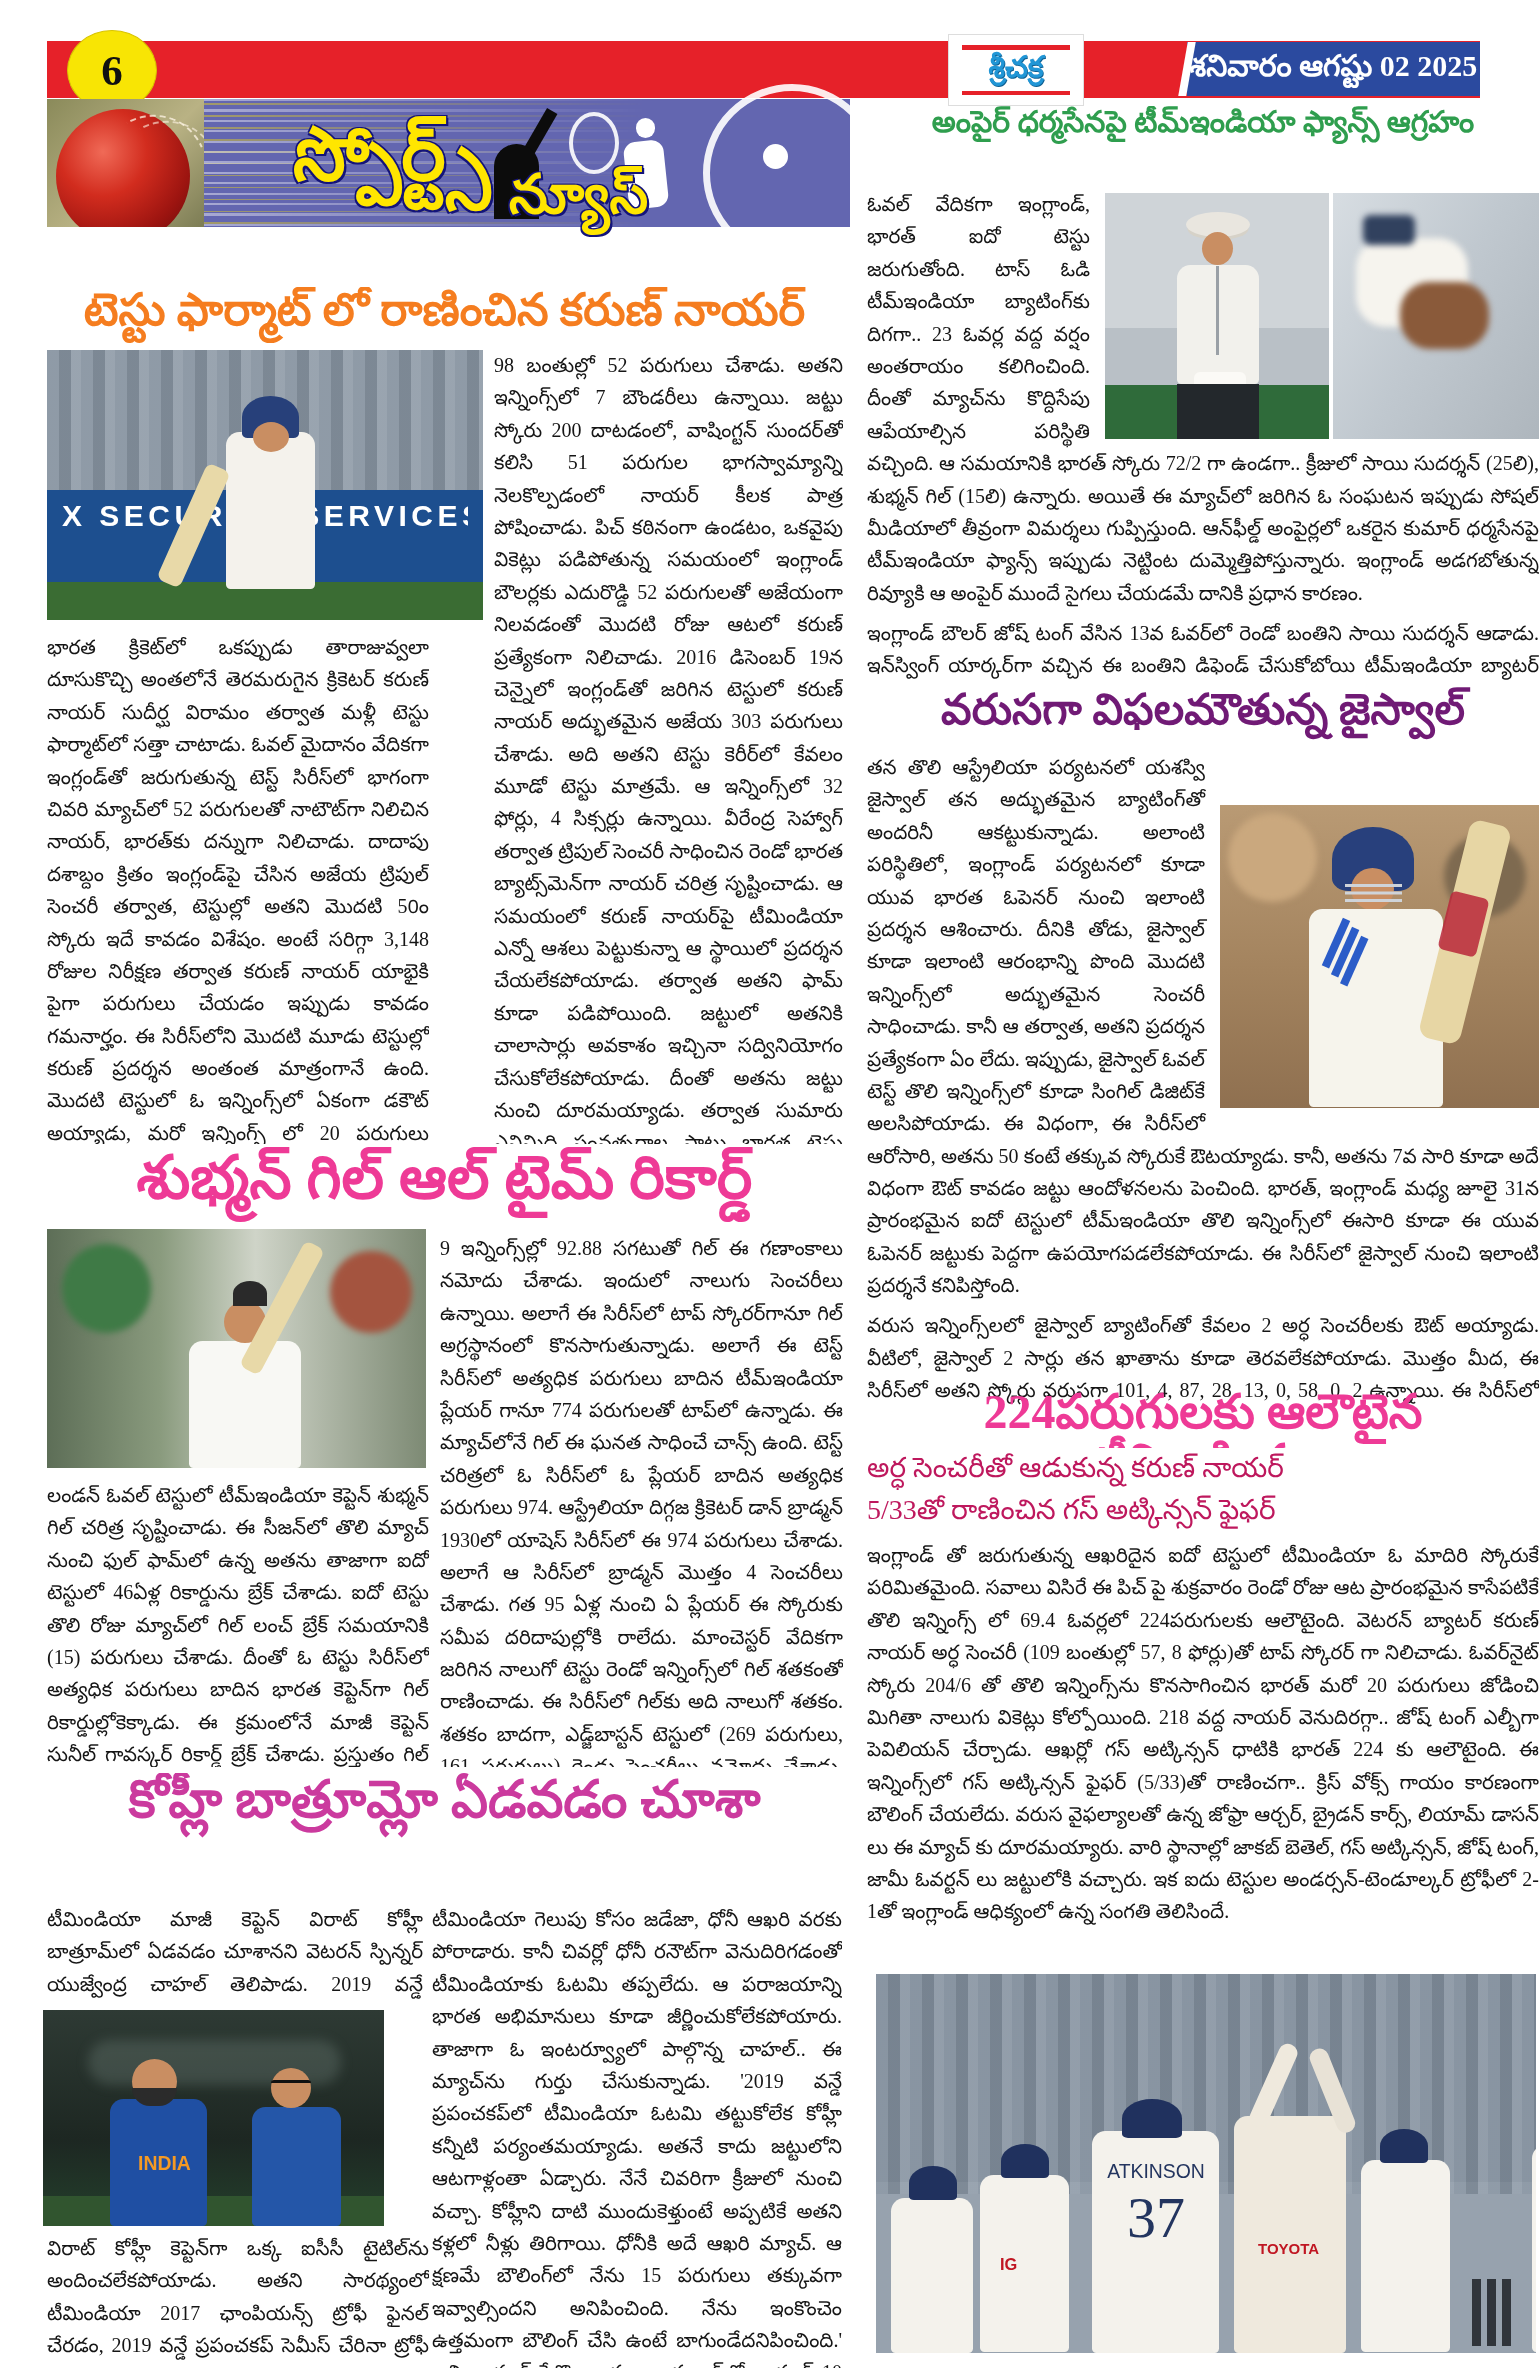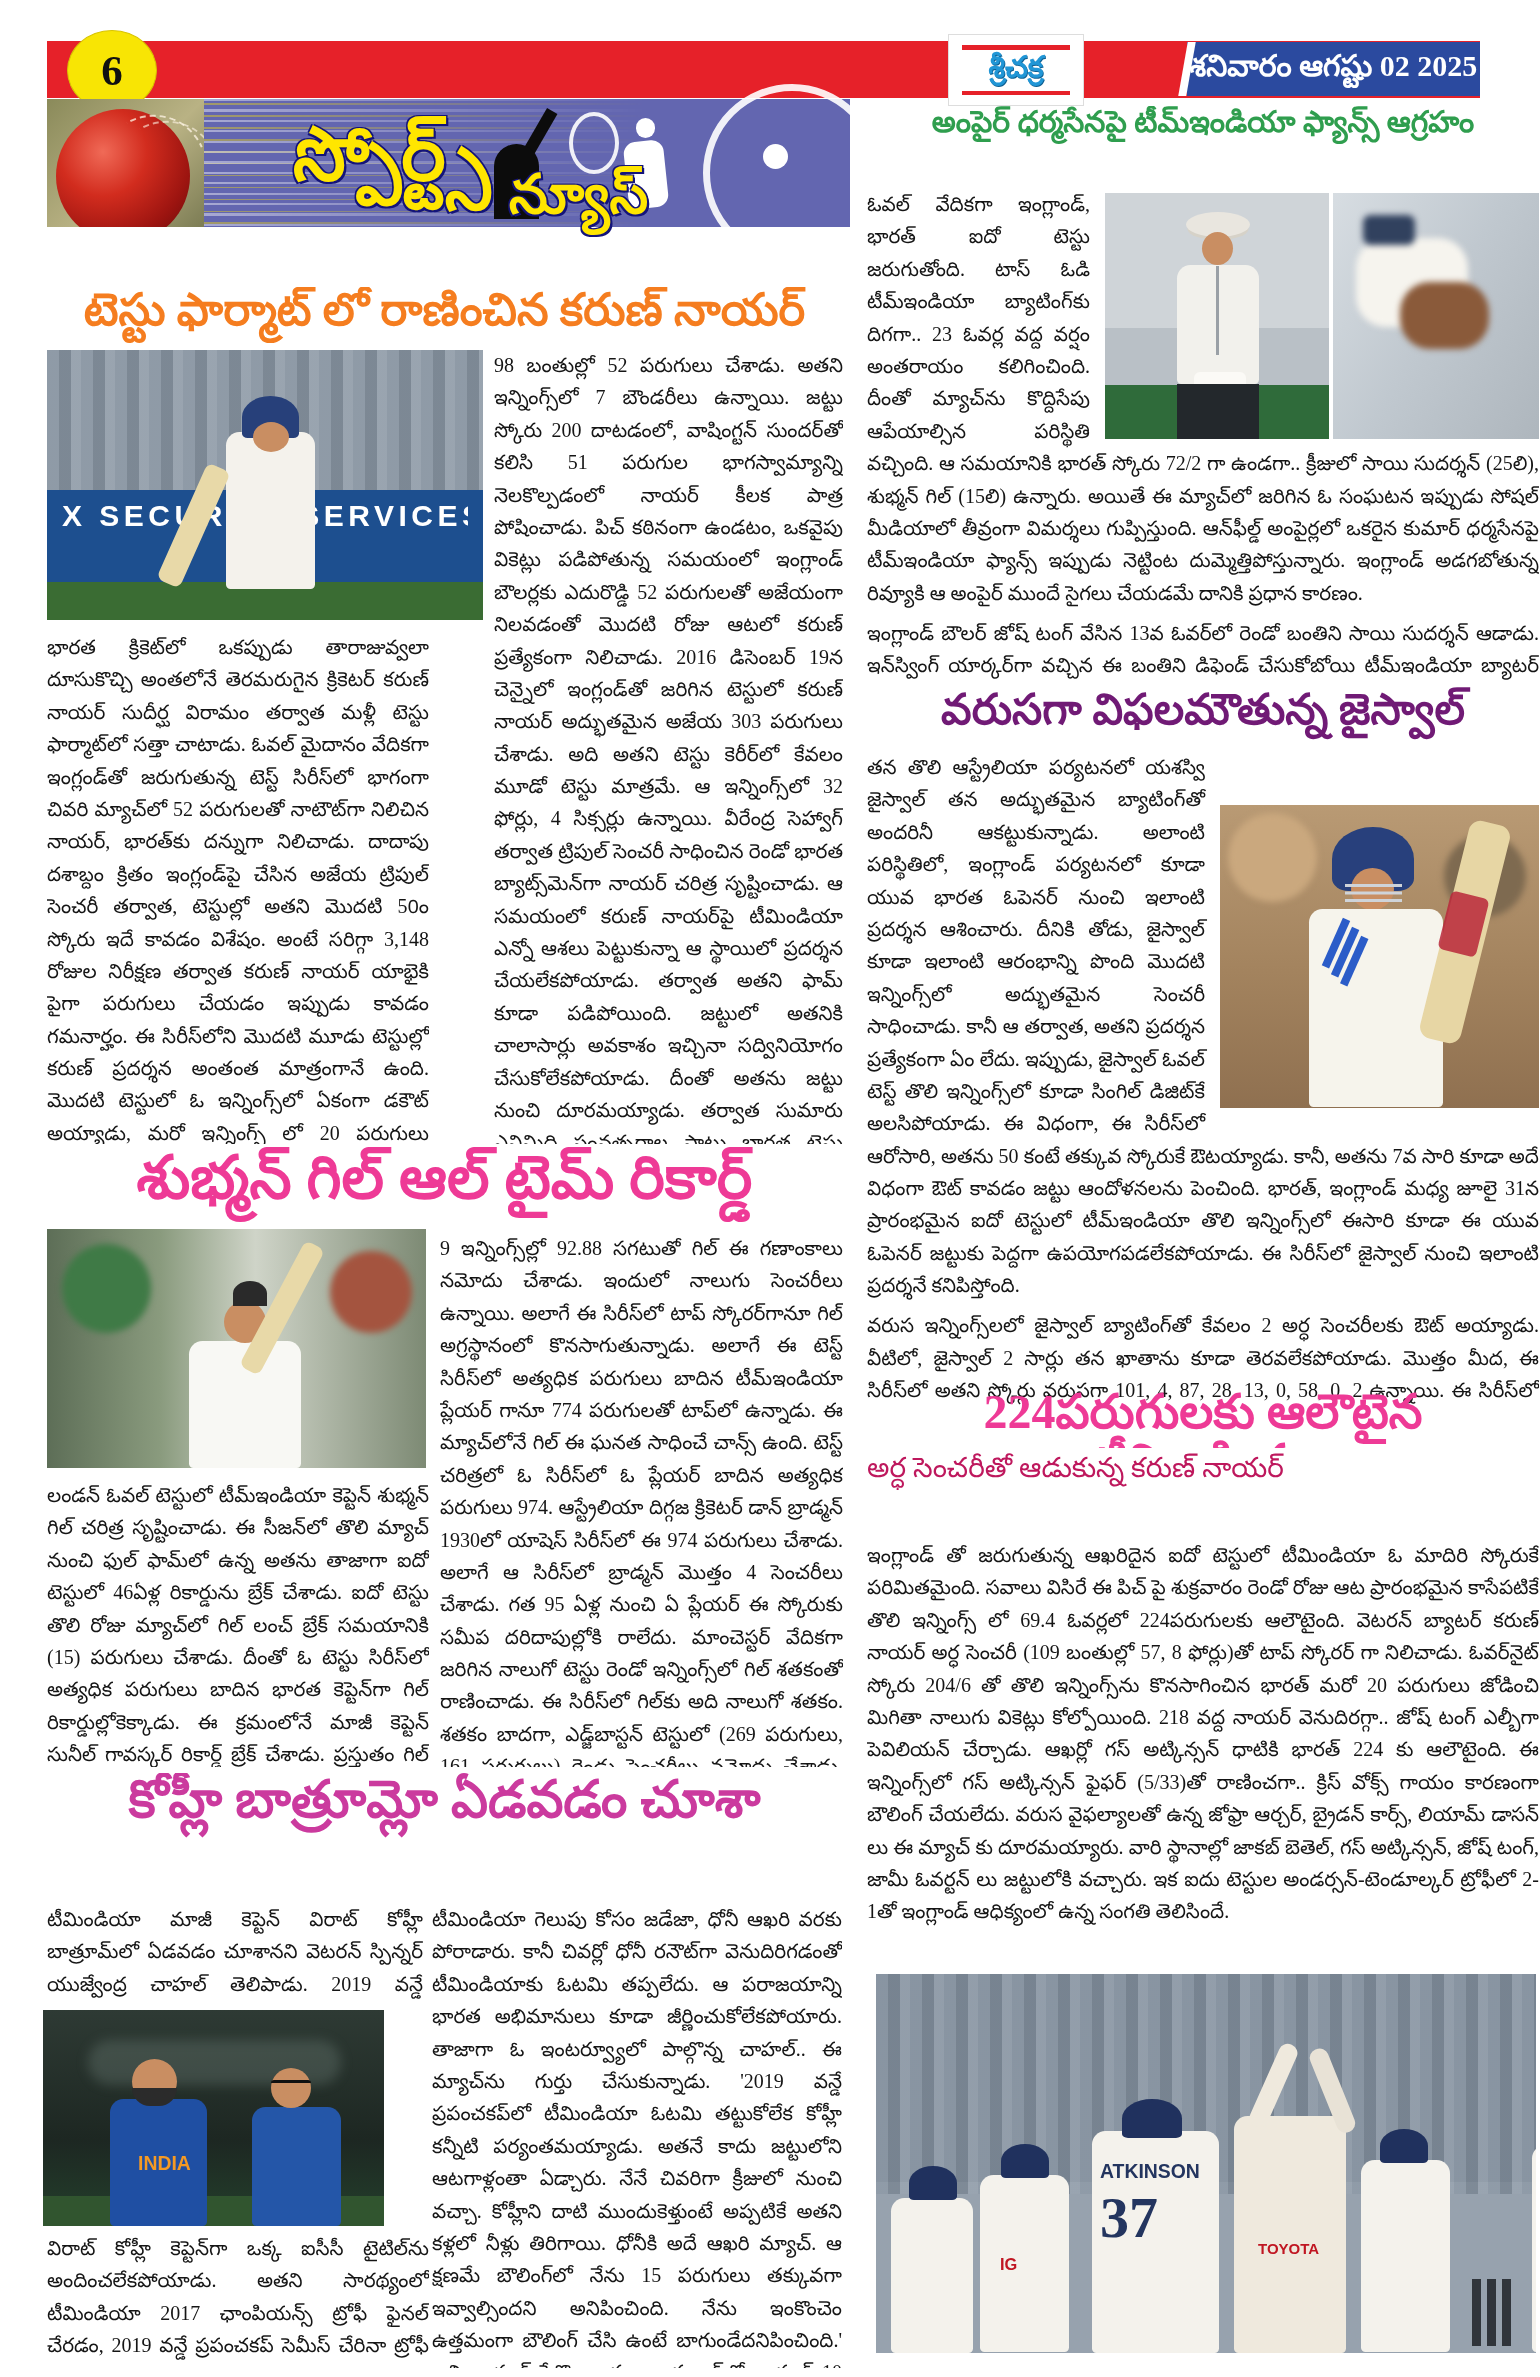--- a/index.html
+++ b/index.html
@@ -43,21 +43,21 @@
   .h-green{color:#2f9e4e;}
   .h-maroon{color:#701a75;font-family:Liberation Serif, serif;}
   .h-pink{color:#ee3a96;}
   .h-magenta{color:#cb3a9e;}
   
   .crowd{background:repeating-linear-gradient(90deg,#8d99a6 0 12px,#76828f 12px 24px,#9aa5b1 24px 34px);}
   .grad-blur > div{filter:blur(3px);}
   .shirt{position:absolute;background:#f4f2ec;border-radius:13.4px 13.4px 4.5px 4.5px;}
   .cap{position:absolute;background:#20315e;border-radius:50% 50% 10% 10%;}
   .face{position:absolute;background:#c98e62;border-radius:50%;}
-  .label-navy{color:#23355f;font-weight:bold;}
+  .label-navy{color:#23355f;font-weight:normal;text-align:center;}
   .label-red{color:#c01622;font-weight:bold;margin-top:42px;}
   .float-right{float:right;}
 </style>
 </head>
 <body>
 
 <div class="page">
 
   <div class="abs banner" style="left:47px;top:41px;width:1433px;height:57px;"></div>
   <div class="abs page-circle" style="left:67px;top:30px;width:88px;height:79px;">
@@ -194,20 +194,21 @@
       <div class="abs" style="left:112px;top:112px;width:7.5px;height:52px;background:#2b5cc8;transform:rotate(24deg);box-shadow:12px 4.5px 0 #2b5cc8, 24px 9px 0 #2b5cc8;"></div>
       <div class="abs" style="left:224px;top:15px;width:42px;height:224px;background:#e7d6a4;transform:rotate(14deg);border-radius:12px;"></div>
       <div class="abs" style="left:224px;top:89px;width:39px;height:60px;background:#b8273a;transform:rotate(14deg);border-radius:6px;opacity:.85;"></div>
     </div>
     <p>తన తొలి ఆస్ట్రేలియా పర్యటనలో యశస్వి జైస్వాల్ తన అద్భుతమైన బ్యాటింగ్‌తో అందరినీ ఆకట్టుకున్నాడు. అలాంటి పరిస్థితిలో, ఇంగ్లాండ్ పర్యటనలో కూడా యువ భారత ఓపెనర్ నుంచి ఇలాంటి ప్రదర్శన ఆశించారు. దీనికి తోడు, జైస్వాల్ కూడా ఇలాంటి ఆరంభాన్ని పొంది మొదటి ఇన్నింగ్స్‌లో అద్భుతమైన సెంచరీ సాధించాడు. కానీ ఆ తర్వాత, అతని ప్రదర్శన ప్రత్యేకంగా ఏం లేదు. ఇప్పుడు, జైస్వాల్ ఓవల్ టెస్ట్ తొలి ఇన్నింగ్స్‌లో కూడా సింగిల్ డిజిట్‌కే అలసిపోయాడు. ఈ విధంగా, ఈ సిరీస్‌లో ఆరోసారి, అతను 50 కంటే తక్కువ స్కోరుకే ఔటయ్యాడు. కానీ, అతను 7వ సారి కూడా అదే విధంగా ఔట్ కావడం జట్టు ఆందోళనలను పెంచింది. భారత్, ఇంగ్లాండ్ మధ్య జూలై 31న ప్రారంభమైన ఐదో టెస్టులో టీమ్ఇండియా తొలి ఇన్నింగ్స్‌లో ఈసారి కూడా ఈ యువ ఓపెనర్ జట్టుకు పెద్దగా ఉపయోగపడలేకపోయాడు. ఈ సిరీస్‌లో జైస్వాల్ నుంచి ఇలాంటి ప్రదర్శనే కనిపిస్తోంది.</p>
     <p>వరుస ఇన్నింగ్స్‌లలో జైస్వాల్ బ్యాటింగ్‌తో కేవలం 2 అర్ధ సెంచరీలకు ఔట్ అయ్యాడు. వీటిలో, జైస్వాల్ 2 సార్లు తన ఖాతాను కూడా తెరవలేకపోయాడు. మొత్తం మీద, ఈ సిరీస్‌లో అతని స్కోర్లు వరుసగా 101, 4, 87, 28, 13, 0, 58, 0, 2 ఉన్నాయి. ఈ సిరీస్‌లో జైస్వాల్‌ను ఔట్ చేసిన విధానం కూడా ప్రశ్నలను లేవనెత్తింది. వాస్తవానికి, జైస్వాల్ ఈ సిరీస్‌లో 9 ఇన్నింగ్స్‌లలోనూ వికెట్ సమర్పించుకున్నాడు. వాటిలో 7 ఇన్నింగ్స్‌లలో అతను ఎడమచేతి వాటం ఫాస్ట్ బౌలర్‌కే వికెట్ అప్పగించాడు. దీని అర్థం జైస్వాల్ బలహీనత ఇంగ్లాండ్‌లో బాగా తెలిసింది. అందువల్ల, రాబోయే రోజుల్లో ఈ లోపాన్ని సరిదిద్దడం జైస్వాల్‌కు సవాలుగా ఉంటుంది.</p>
   </div>
 
   <div class="abs headline h-pink" style="left:867px;top:1387px;width:672px;height:61px;font-size:48px;">224పరుగులకు ఆలౌటైన టీమిండియా</div>
   <div class="abs subhead" style="left:867px;top:1452px;width:672px;height:39px;font-size:28px;">అర్ధ సెంచరీతో ఆడుకున్న కరుణ్ నాయర్</div>
+  <div class="abs subhead" style="left:867px;top:1494px;width:672px;height:39px;font-size:28px;">5/33తో రాణించిన గస్ అట్కిన్సన్ ఫైఫర్</div>
 
   <div class="abs body-text" style="left:867px;top:1539px;width:672px;height:428px;">
     <p>ఇంగ్లాండ్ తో జరుగుతున్న ఆఖరిదైన ఐదో టెస్టులో టీమిండియా ఓ మాదిరి స్కోరుకే పరిమితమైంది. సవాలు విసిరే ఈ పిచ్ పై శుక్రవారం రెండో రోజు ఆట ప్రారంభమైన కాసేపటికే తొలి ఇన్నింగ్స్ లో 69.4 ఓవర్లలో 224పరుగులకు ఆలౌటైంది. వెటరన్ బ్యాటర్ కరుణ్ నాయర్ అర్ధ సెంచరీ (109 బంతుల్లో 57, 8 ఫోర్లు)తో టాప్ స్కోరర్ గా నిలిచాడు. ఓవర్‌నైట్ స్కోరు 204/6 తో తొలి ఇన్నింగ్స్‌ను కొనసాగించిన భారత్ మరో 20 పరుగులు జోడించి మిగితా నాలుగు వికెట్లు కోల్పోయింది. 218 వద్ద నాయర్ వెనుదిరగ్గా.. జోష్ టంగ్ ఎల్బీగా పెవిలియన్ చేర్చాడు. ఆఖర్లో గస్ అట్కిన్సన్ ధాటికి భారత్ 224 కు ఆలౌటైంది. ఈ ఇన్నింగ్స్‌లో గస్ అట్కిన్సన్ ఫైఫర్ (5/33)తో రాణించగా.. క్రిస్ వోక్స్ గాయం కారణంగా బౌలింగ్ చేయలేదు. వరుస వైఫల్యాలతో ఉన్న జోఫ్రా ఆర్చర్, బ్రైడన్ కార్స్, లియామ్ డాసన్ లు ఈ మ్యాచ్ కు దూరమయ్యారు. వారి స్థానాల్లో జాకబ్ బెతెల్, గస్ అట్కిన్సన్, జోష్ టంగ్, జామీ ఓవర్టన్ లు జట్టులోకి వచ్చారు. ఇక ఐదు టెస్టుల అండర్సన్-టెండూల్కర్ ట్రోఫీలో 2-1తో ఇంగ్లాండ్ ఆధిక్యంలో ఉన్న సంగతి తెలిసిందే.</p>
   </div>
 
   <div class="photo" style="left:876px;top:1974px;width:660px;height:379px;background:linear-gradient(#7c8896 0 55%, #97a2ae 55%);">
     <div class="abs crowd" style="left:0;top:0;width:100%;height:58%;opacity:.75;"></div>
 
     <div class="shirt" style="left:15px;top:224px;width:82px;height:155px;"></div>
     <div class="cap" style="left:33px;top:192px;width:48px;height:34px;"></div>

